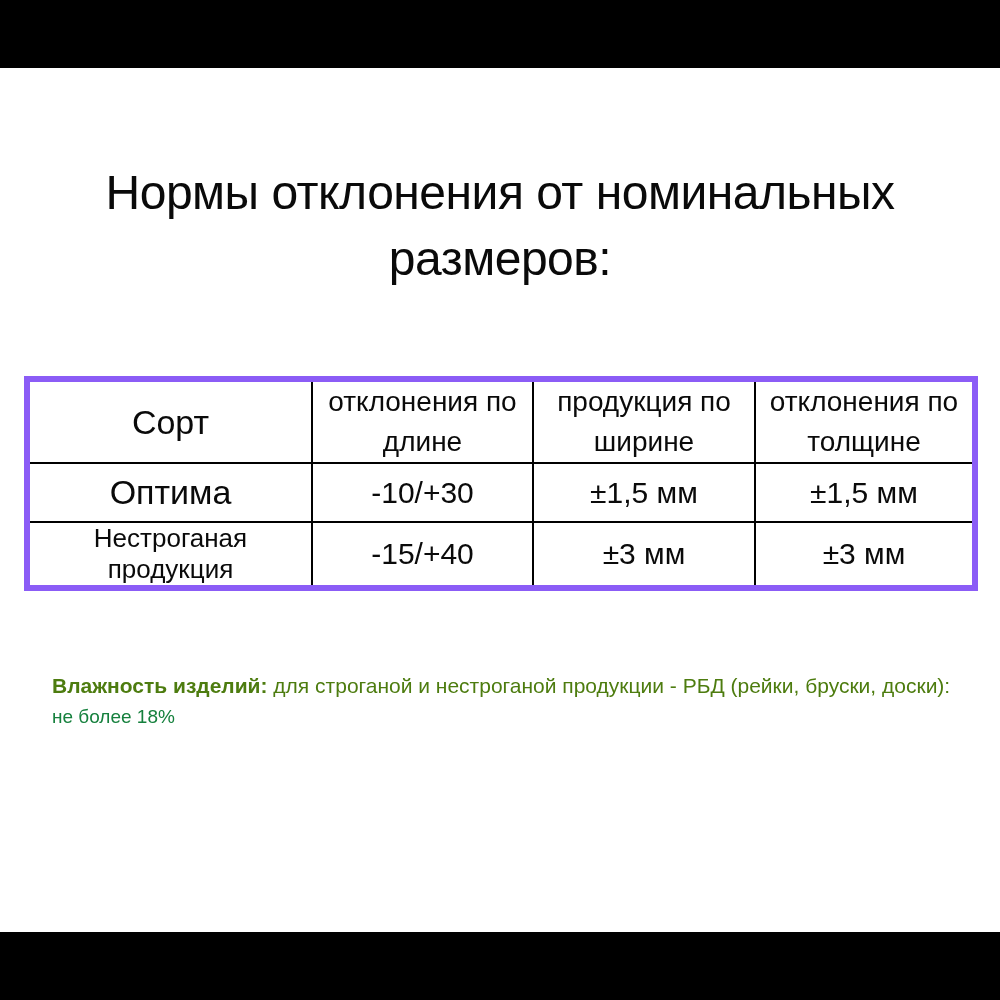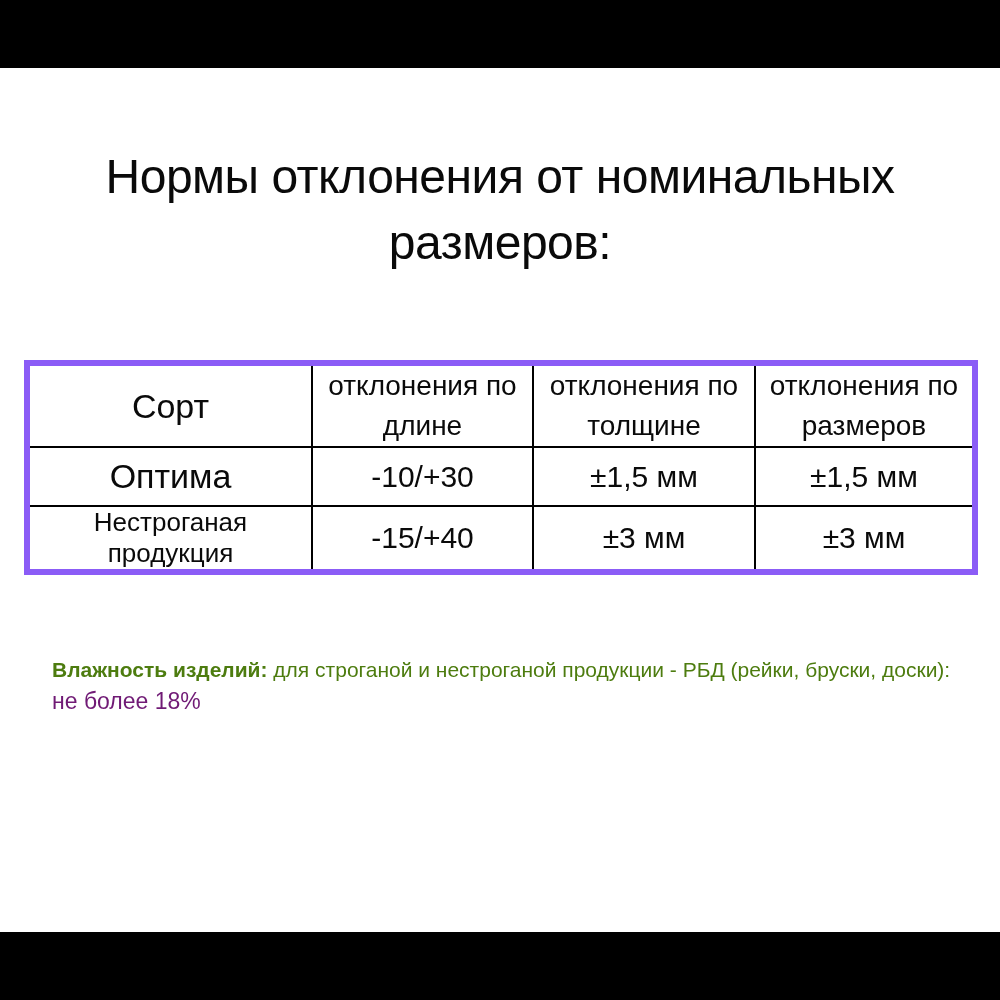--- a/index.html
+++ b/index.html
@@ -20,21 +20,21 @@
     left: 0;
     width: 1000px;
     height: 68px;
     background: #000000;
   }
   .band-top { top: 0; }
   .band-bottom { bottom: 0; }
 
   .content {
     position: absolute;
-    top: 52px;
+    top: 68px;
     left: 0;
     width: 1000px;
   }
 
   .page-title {
     margin: 92px auto 0 auto;
     width: 880px;
     text-align: center;
     font-size: 48px;
     line-height: 66px;
@@ -82,23 +82,23 @@
     width: 900px;
   }
   .note-line1 {
     font-size: 21px;
     line-height: 30px;
     white-space: nowrap;
     color: #4d7c0f;
   }
   .note-line1 .note-label { font-weight: 700; }
   .note-line2 {
-    font-size: 23px;
+    font-size: 19px;
     line-height: 32px;
-    color: #701a75;
+    color: #15803d;
   }
 </style>
 </head>
 <body>
 
 <div class="band band-top"></div>
 
 <div class="content">
 
   <h1 class="page-title">Нормы отклонения от номинальных размеров:</h1>
@@ -107,22 +107,22 @@
     <colgroup>
       <col class="col-grade">
       <col class="col-len">
       <col class="col-wid">
       <col class="col-thk">
     </colgroup>
     <tbody>
       <tr class="header-row">
         <th class="grade-head">Сорт</th>
         <th class="dev-head">отклонения по длине</th>
+        <th class="dev-head">продукция по ширине</th>
         <th class="dev-head">отклонения по толщине</th>
-        <th class="dev-head">отклонения по размеров</th>
       </tr>
       <tr class="row-optima">
         <td class="grade-cell">Оптима</td>
         <td class="value-cell">-10/+30</td>
         <td class="value-cell">±1,5 мм</td>
         <td class="value-cell">±1,5 мм</td>
       </tr>
       <tr class="row-rough">
         <td class="grade-cell">Нестроганая продукция</td>
         <td class="value-cell">-15/+40</td>

